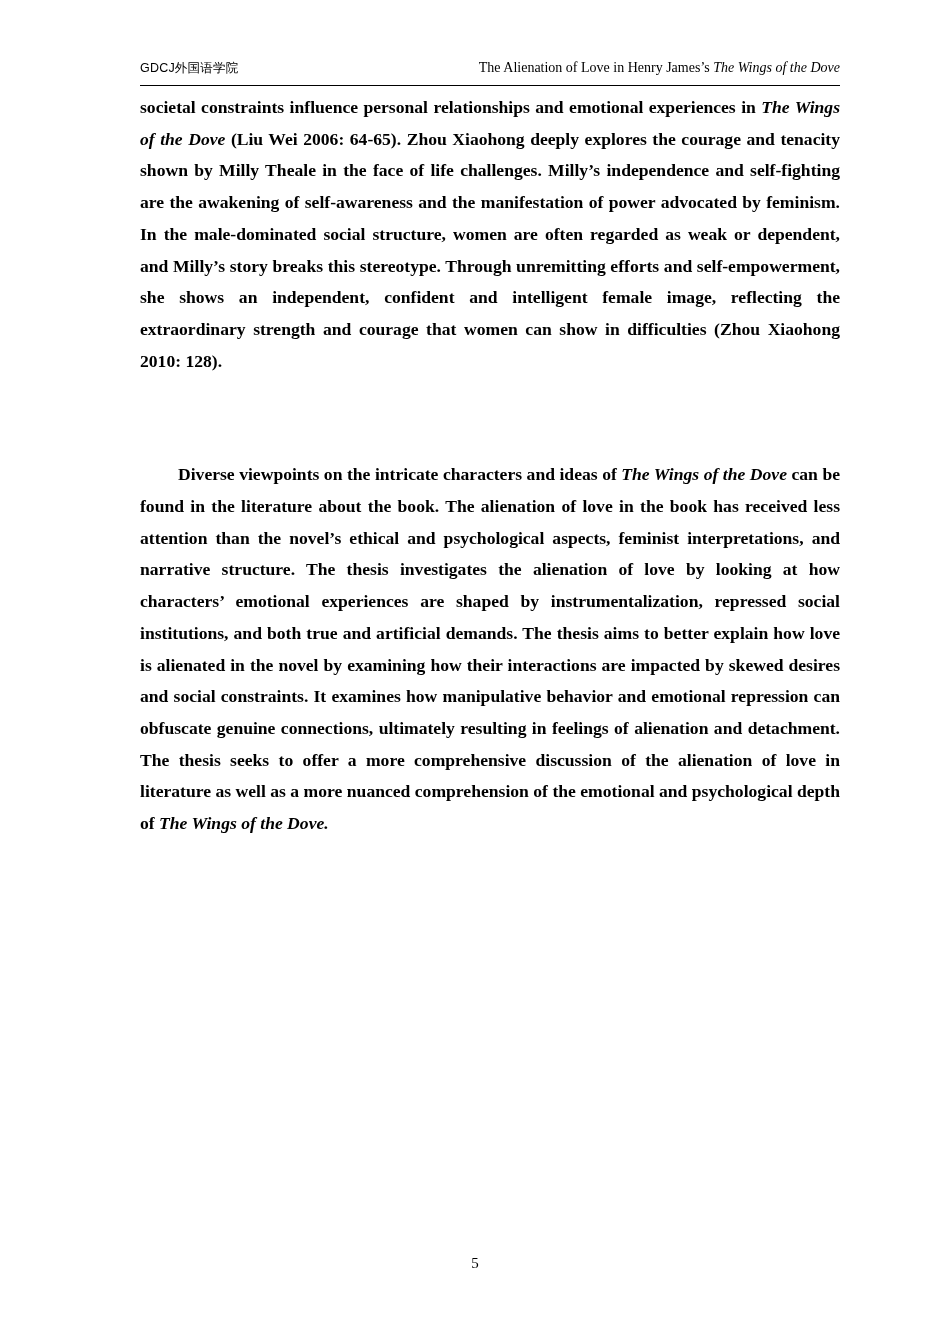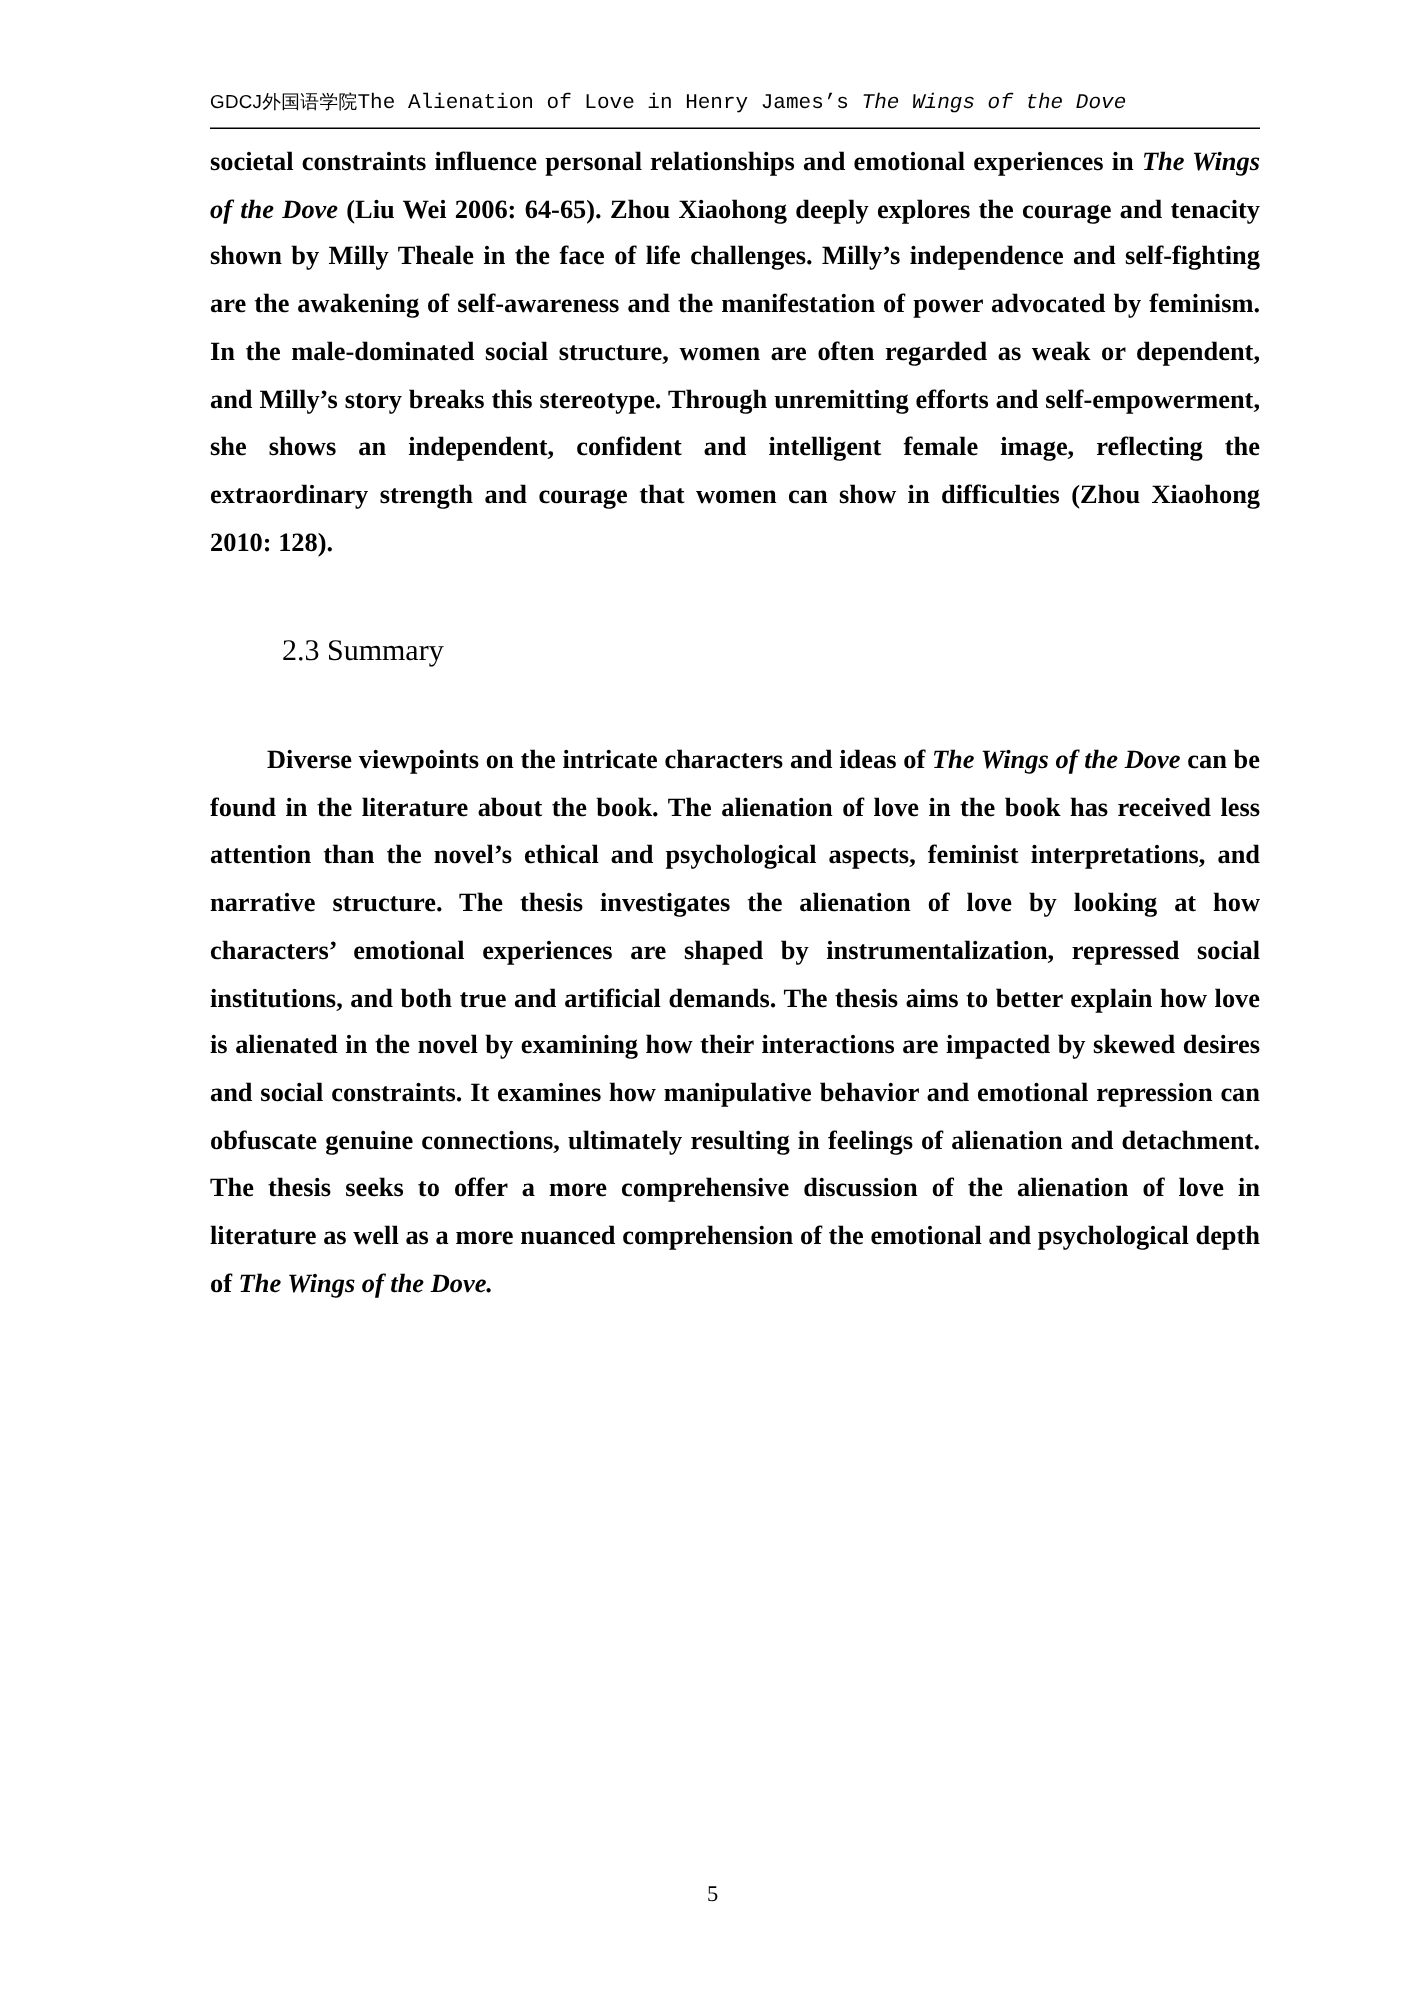--- a/index.html
+++ b/index.html
@@ -19,30 +19,31 @@
     width: 950px;
     height: 1344px;
     box-sizing: border-box;
   }
   .header {
     position: absolute;
     top: 60px;
     left: 140px;
     width: 700px;
     display: flex;
+    justify-content: space-between;
     align-items: baseline;
     font-size: 13.5px;
   }
   .header-left {
     font-family: "Liberation Sans", sans-serif;
     font-size: 12.5px;
     letter-spacing: 0.2px;
   }
   .header-right {
-    font-family: Liberation Mono, monospace;
+    font-family: Liberation Serif, serif;
     font-size: 14px;
     white-space: nowrap;
   }
   .header-right .ital {
     font-style: italic;
   }
   .header-rule {
     position: absolute;
     top: 85px;
     left: 140px;
@@ -104,21 +105,20 @@
   </div>
 
   <div class="header-rule"></div>
 
   <div class="content">
 
     <p class="body-text"><span>societal constraints influence personal relationships and emotional experiences in </span><span class="ital">The Wings of the Dove</span><span> (Liu Wei 2006: 64-65). Zhou Xiaohong deeply explores the courage and tenacity shown by Milly Theale in the face of life challenges. Milly’s independence and self-fighting are the awakening of self-awareness and the manifestation of power advocated by feminism. In the male-dominated social structure, women are often regarded as weak or dependent, and Milly’s story breaks this stereotype. Through unremitting efforts and self-empowerment, she shows an independent, confident and intelligent female image, reflecting the extraordinary strength and courage that women can show in difficulties (Zhou Xiaohong 2010: 128).</span></p>
 
     <div class="gap-before-heading"></div>
 
-    <h2 class="section-heading">2.3 Summary</h2>
 
     <div class="gap-after-heading"></div>
 
     <p class="body-text indent"><span>Diverse viewpoints on the intricate characters and ideas of </span><span class="ital">The Wings of the Dove</span><span> can be found in the literature about the book. The alienation of love in the book has received less attention than the novel’s ethical and psychological aspects, feminist interpretations, and narrative structure. The thesis investigates the alienation of love by looking at how characters’ emotional experiences are shaped by instrumentalization, repressed social institutions, and both true and artificial demands. The thesis aims to better explain how love is alienated in the novel by examining how their interactions are impacted by skewed desires and social constraints. It examines how manipulative behavior and emotional repression can obfuscate genuine connections, ultimately resulting in feelings of alienation and detachment. The thesis seeks to offer a more comprehensive discussion of the alienation of love in literature as well as a more nuanced comprehension of the emotional and psychological depth of </span><span class="ital">The Wings of the Dove.</span><span></span></p>
 
   </div>
 
   <div class="footer-pagenum">5</div>
 
 </div>

